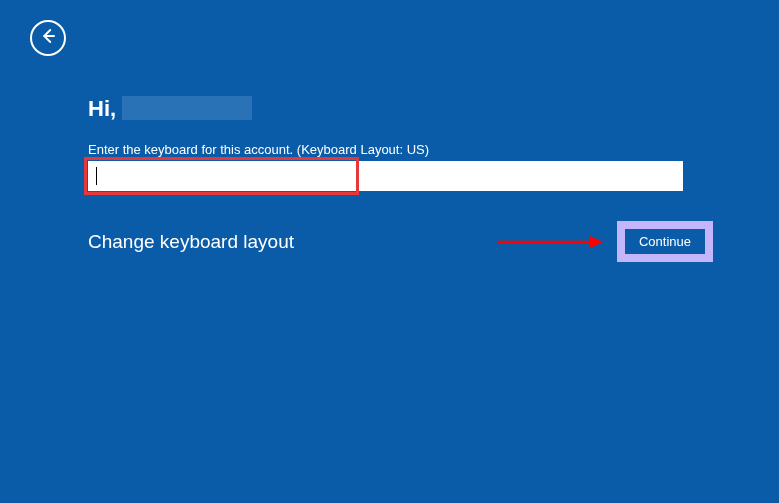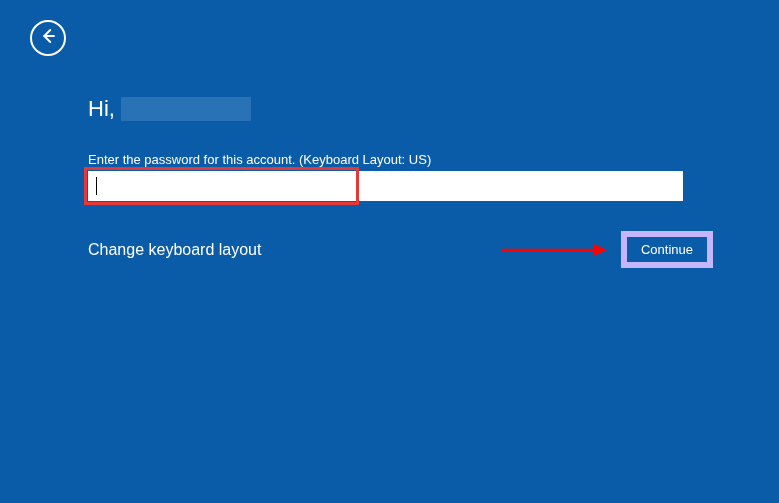--- a/index.html
+++ b/index.html
@@ -40,24 +40,23 @@
     .page-title {
       font-size: 40px;
       font-weight: 300;
       letter-spacing: 0.5px;
     }
     .content {
       padding: 30px 88px 0 88px;
     }
     .greeting {
       font-size: 22px;
-      font-weight: 400;
-      margin-bottom: 30px;
+      font-weight: 700;
+      margin-bottom: 20px;
       display: flex;
-      align-items: center;
     }
     .greeting-name {
       display: inline-block;
       width: 130px;
       height: 24px;
       background-color: #2972b5;
       margin-left: 6px;
       vertical-align: middle;
     }
     .password-label {
@@ -88,37 +87,37 @@
       border: 3px solid #e63838;
       pointer-events: none;
     }
     .bottom-row {
       display: flex;
       align-items: center;
       justify-content: space-between;
       width: 625px;
     }
     .change-layout {
-      font-size: 16px;
+      font-size: 19px;
       font-weight: 300;
       cursor: pointer;
     }
     .right-side {
       display: flex;
       align-items: center;
     }
     .arrow-annotation {
       margin-right: 12px;
     }
     .arrow-annotation svg {
       display: block;
     }
     .continue-button {
       background-color: #0a5ca8;
-      border: 6px solid #c4b5fd;
+      border: 8px solid #c4b5fd;
       color: #ffffff;
       font-size: 13px;
       font-weight: 400;
       padding: 5px 14px;
       cursor: pointer;
       font-family: "Segoe UI", Arial, sans-serif;
     }
     .cursor-line {
       position: absolute;
       left: 8px;
@@ -141,21 +140,21 @@
     </span>
   </div>
 </div>
 
 <div class="content">
   <div class="greeting">
     <span>Hi,</span>
     <span class="greeting-name"></span>
   </div>
 
-  <div class="password-label">Enter the password for this account. (Keyboard Layout: US)</div>
+  <div class="password-label">Enter the keyboard for this account. (Keyboard Layout: US)</div>
 
   <div class="password-input-wrapper">
     <input type="password" class="password-input" value="" style="">
     <div class="cursor-line"></div>
     <div class="highlight-box"></div>
   </div>
 
   <div class="bottom-row">
     <div class="change-layout">Change keyboard layout</div>
     <div class="right-side">

